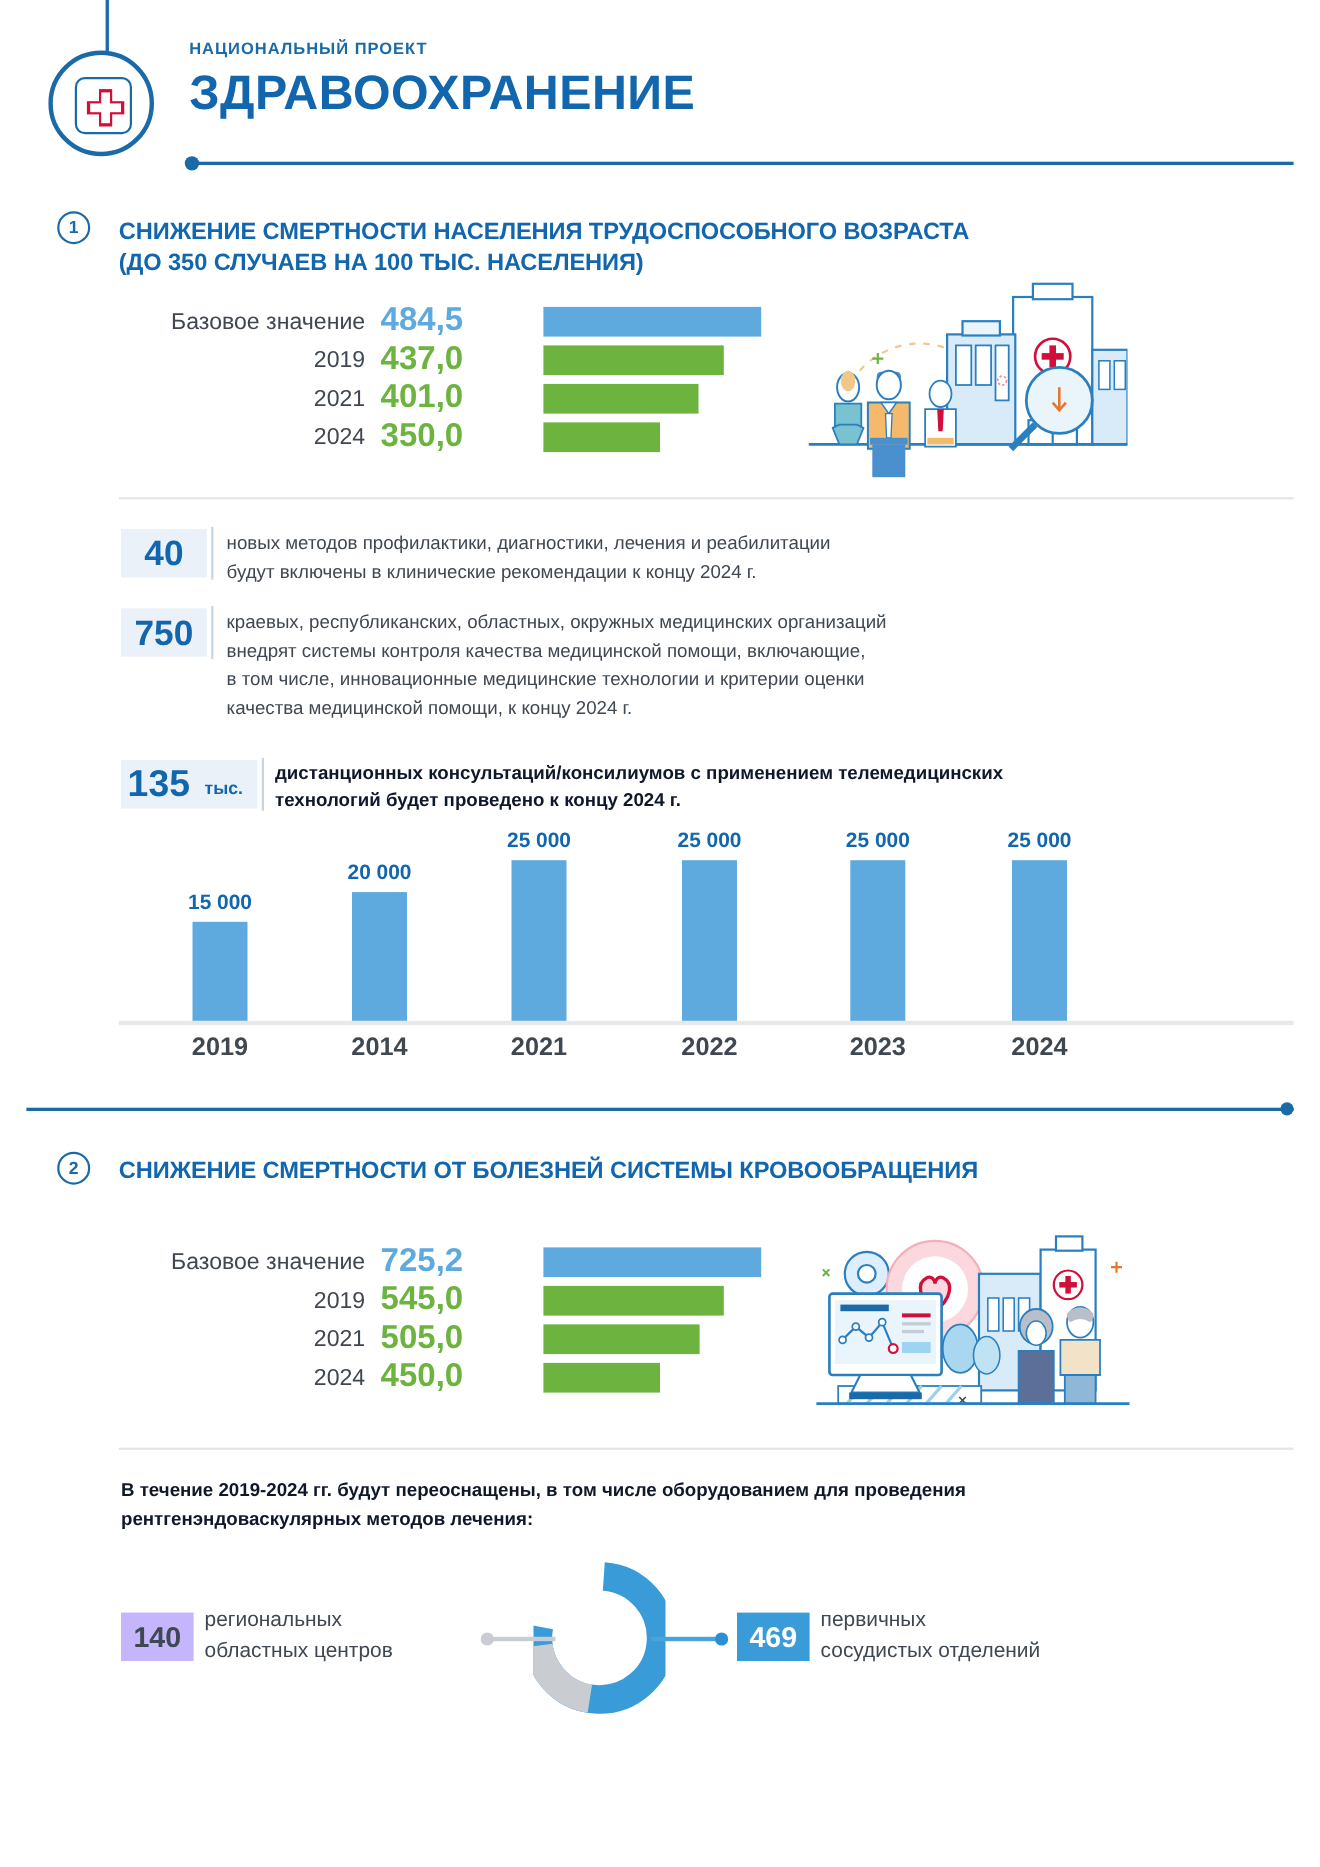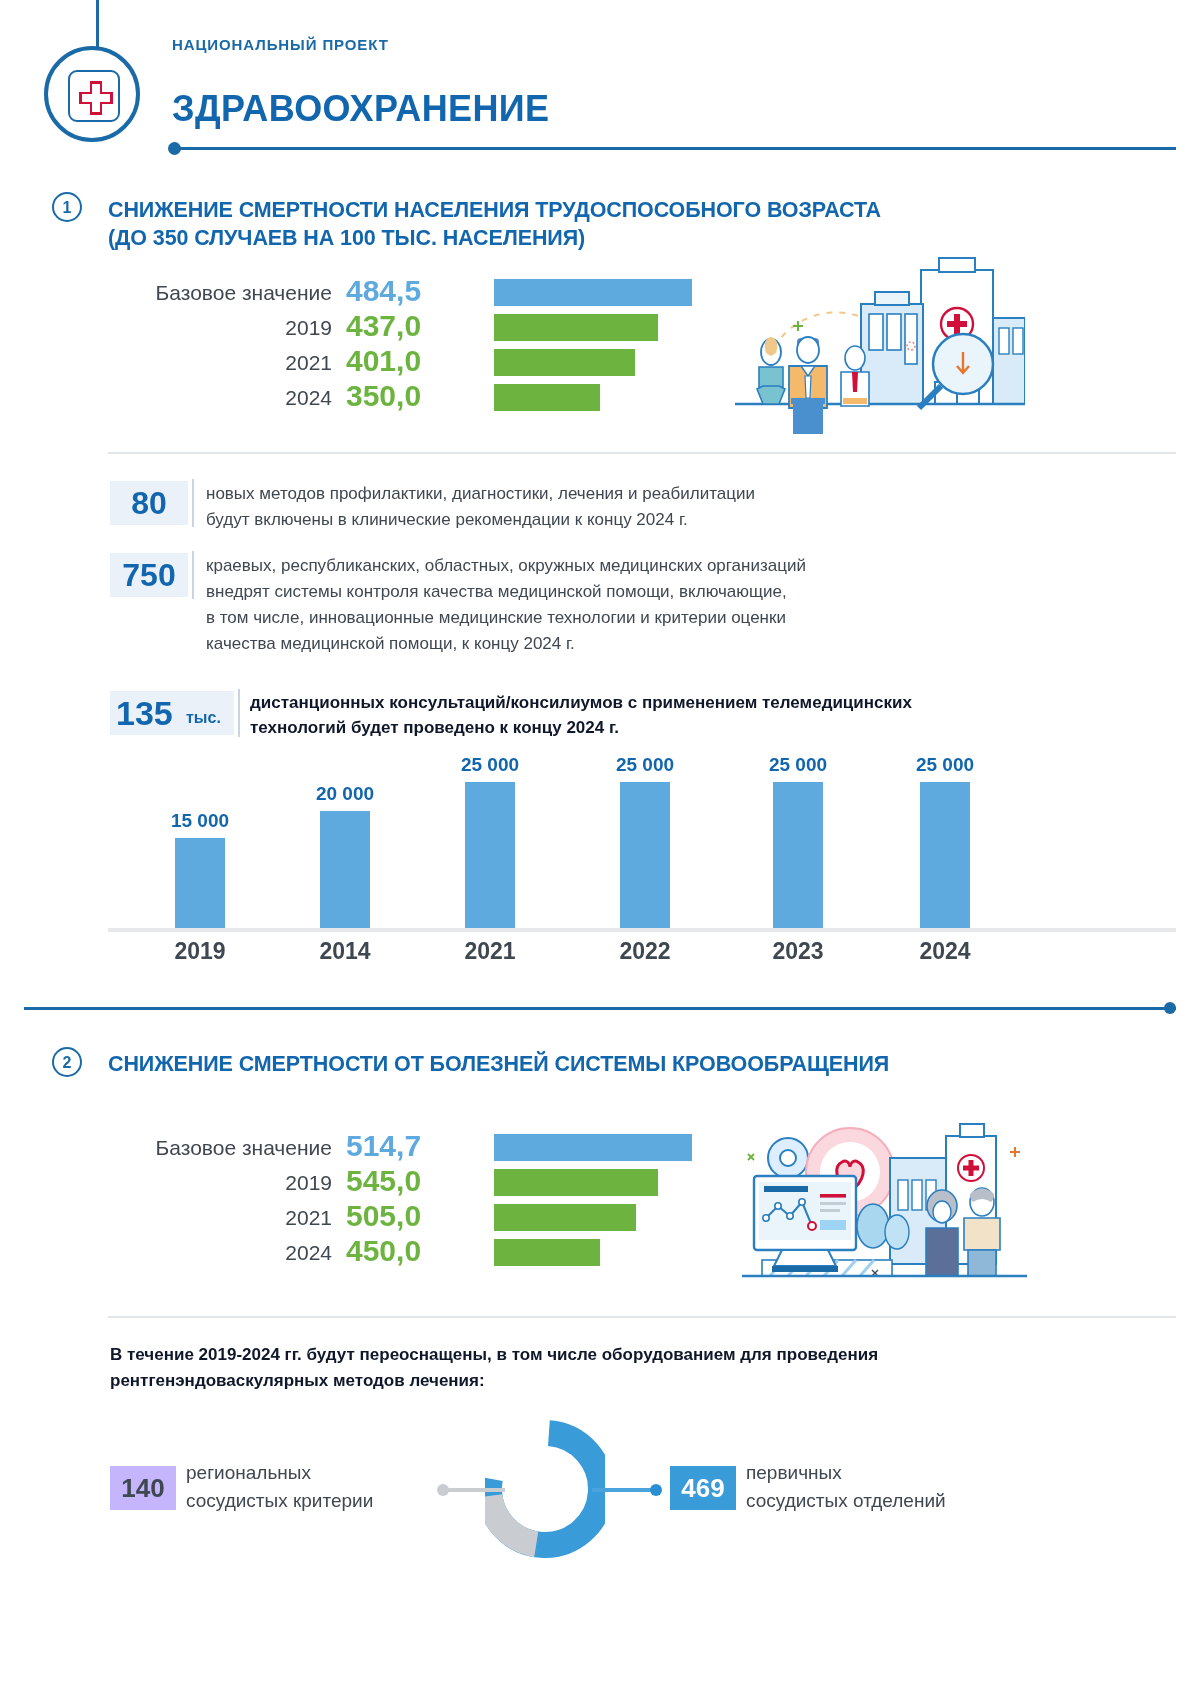--- a/index.html
+++ b/index.html
@@ -25,22 +25,22 @@
   .cross-v { position:absolute; left:20px; top:9px; width:12px; height:34px; background:#d0103a; }
   .cross-h { position:absolute; left:9px; top:20px; width:34px; height:12px; background:#d0103a; }
   .cross-in-v { position:absolute; left:22px; top:12px; width:8px; height:28px; background:#fff; }
   .cross-in-h { position:absolute; left:12px; top:22px; width:28px; height:8px; background:#fff; }
 
   .hdr-kicker {
     position:absolute; left:172px; top:36px;
     font-size:15px; font-weight:bold; letter-spacing:0.9px; color:#1a6aa8;
   }
   .hdr-title {
-    position:absolute; left:172px; top:88px;
-    font-size:36px; font-weight:bold; letter-spacing:0.4px; color:#1266ad;
+    position:absolute; left:172px; top:60px;
+    font-size:44px; font-weight:bold; letter-spacing:0.4px; color:#1266ad;
   }
   .hdr-rule { position:absolute; left:172px; top:147px; width:1004px; height:3px; background:#1a6aa8; }
   .hdr-dot { position:absolute; left:168px; top:142px; width:13px; height:13px; border-radius:50%; background:#1a6aa8; }
 
   
   .sec-num {
     position:absolute; width:30px; height:30px; border:2px solid #1a6aa8; border-radius:50%;
     color:#1a6aa8; font-size:16px; font-weight:bold; text-align:center; line-height:27px;
   }
   .sec-title {
@@ -197,21 +197,21 @@
       <line x1="206" y1="134" x2="184" y2="156" stroke="#2a7fc0" stroke-width="6"></line>
 
       <path d="M58 74 h10 M63 69 v10" stroke="#6cb43f" stroke-width="2"></path>
       <circle cx="176" cy="94" r="4" fill="none" stroke="#f08c8c" stroke-width="1.6" stroke-dasharray="2 2"></circle>
     </svg>
   </div>
 
   <div class="divider-light" style="left:108px; top:452px; width:1068px;"></div>
 
   <div>
-    <div class="fact-num-box" style="left:110px; top:481px; width:78px; height:44px; font-size:32px;">80</div>
+    <div class="fact-num-box" style="left:110px; top:481px; width:78px; height:44px; font-size:32px;">40</div>
     <div class="fact-bar" style="left:192px; top:479px; height:48px;"></div>
     <div class="fact-text" style="left:206px; top:481px;">новых методов профилактики, диагностики, лечения и реабилитации</div>
     <div class="fact-text" style="left:206px; top:507px;">будут включены в клинические рекомендации к концу 2024 г.</div>
   </div>
 
   <div>
     <div class="fact-num-box" style="left:110px; top:553px; width:78px; height:44px; font-size:32px;">750</div>
     <div class="fact-bar" style="left:192px; top:551px; height:48px;"></div>
     <div class="fact-text" style="left:206px; top:553px;">краевых, республиканских, областных, окружных медицинских организаций</div>
     <div class="fact-text" style="left:206px; top:579px;">внедрят системы контроля качества медицинской помощи, включающие,</div>
@@ -257,21 +257,21 @@
 
   <div class="sec-rule" style="left:24px; top:1007px; width:1152px;"></div>
   <div class="sec-rule-dot" style="left:1164px; top:1002px;"></div>
 
   <div class="sec-num" style="left:52px; top:1047px;">2</div>
   <div class="sec-title" style="left:108px; top:1050px;">СНИЖЕНИЕ СМЕРТНОСТИ ОТ БОЛЕЗНЕЙ СИСТЕМЫ КРОВООБРАЩЕНИЯ</div>
 
   <div>
     <div class="hbar-row" style="left:110px; top:1132px; width:620px;">
       <div class="hbar-label" style="left:0; width:222px;">Базовое значение</div>
-      <div class="hbar-value" style="left:236px; color:#5eaade;">514,7</div>
+      <div class="hbar-value" style="left:236px; color:#5eaade;">725,2</div>
       <div class="hbar-bar" style="left:384px; width:198px; background:#5eaade;"></div>
     </div>
     <div class="hbar-row" style="left:110px; top:1167px; width:620px;">
       <div class="hbar-label" style="left:0; width:222px;">2019</div>
       <div class="hbar-value" style="left:236px; color:#6cb43f;">545,0</div>
       <div class="hbar-bar" style="left:384px; width:164px; background:#6cb43f;"></div>
     </div>
     <div class="hbar-row" style="left:110px; top:1202px; width:620px;">
       <div class="hbar-label" style="left:0; width:222px;">2021</div>
       <div class="hbar-value" style="left:236px; color:#6cb43f;">505,0</div>
@@ -374,20 +374,20 @@
     </div>
 
     <div class="donut-knob" style="left:437px; top:1484px;"></div>
     <div class="donut-line" style="left:443px; top:1488px; width:62px;"></div>
 
     <div class="donut-line blue" style="left:592px; top:1488px; width:62px;"></div>
     <div class="donut-knob blue" style="left:650px; top:1484px;"></div>
 
     <div class="kpi-box grey" style="left:110px; top:1466px; width:66px; height:44px;">140</div>
     <div class="kpi-text" style="left:186px; top:1459px;">региональных</div>
-    <div class="kpi-text" style="left:186px; top:1487px;">сосудистых критерии</div>
+    <div class="kpi-text" style="left:186px; top:1487px;">областных центров</div>
 
     <div class="kpi-box blue" style="left:670px; top:1466px; width:66px; height:44px;">469</div>
     <div class="kpi-text" style="left:746px; top:1459px;">первичных</div>
     <div class="kpi-text" style="left:746px; top:1487px;">сосудистых отделений</div>
   </div>
 
 </div>
 
 </body></html>

